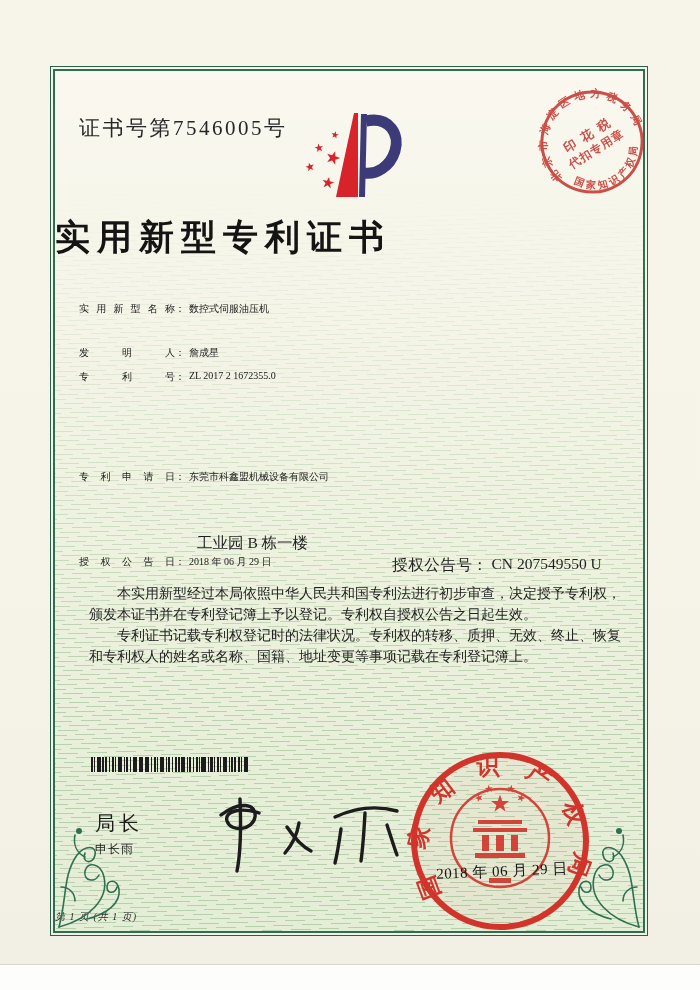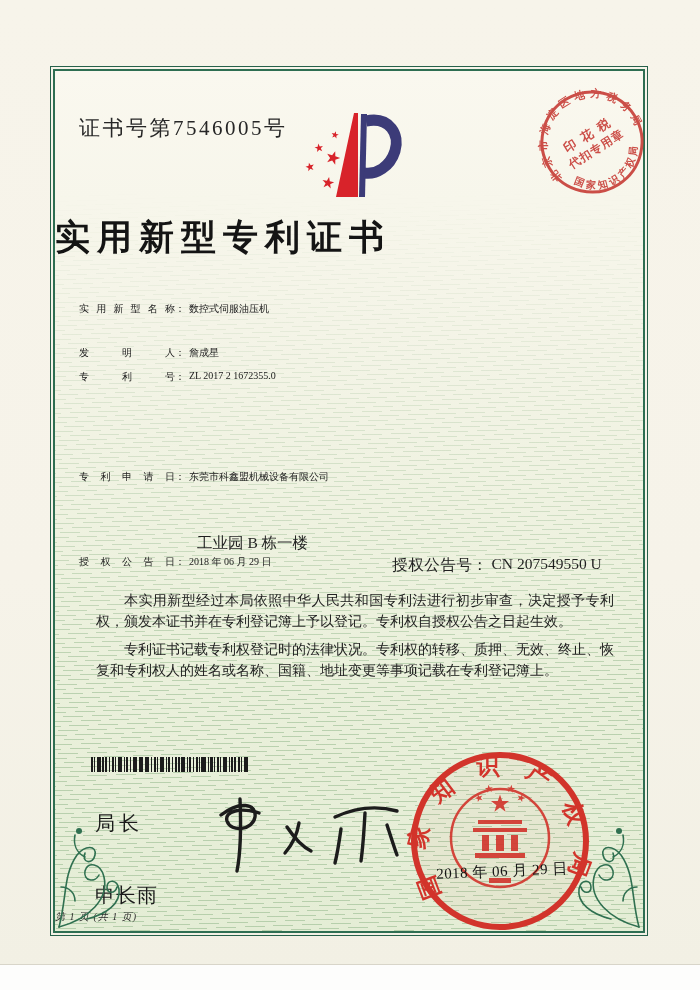--- a/index.html
+++ b/index.html
@@ -35,30 +35,30 @@
 
   .frow{left:24px;font-size:10px;color:#202020;white-space:nowrap;}
   .flabel{display:inline-block;width:96px;text-align:justify;text-align-last:justify;vertical-align:top;}
   .fcolon{display:inline-block;vertical-align:top;}
   .fvalue{display:inline-block;margin-left:4px;vertical-align:top;}
   .addr2{left:142px;font-size:15.5px;}
   .frow-right{left:296px;font-size:15.5px;white-space:nowrap;margin-left:41px;}
   .frow-right .flabel{width:80px;}
 
   .bodytext{left:34px;top:512px;width:532px;font-size:14px;line-height:21px;text-align:justify;color:#222;}
-  .bodytext p{margin:7px;text-indent:2em;}
+  .bodytext p{margin:0;text-indent:2em;}
 
   .barcode{left:36px;top:686px;width:157px;height:15px;
     background-image:
       repeating-linear-gradient(90deg,#1c1c1c 0 1px,transparent 1px 3px),
       repeating-linear-gradient(90deg,#1c1c1c 0 2px,transparent 2px 7px),
       repeating-linear-gradient(90deg,#1c1c1c 0 1px,transparent 1px 11px);}
 
   .sig-title{left:40px;top:739px;font-size:20px;letter-spacing:4px;color:#1b1b1b;font-family:"Liberation Sans","DejaVu Sans",sans-serif;}
-  .sig-name{left:40px;top:811px;font-size:20px;letter-spacing:1px;color:#1b1b1b;font-family:"Liberation Sans","DejaVu Sans",sans-serif;}
+  .sig-name{left:40px;top:770px;font-size:12px;letter-spacing:1px;color:#1b1b1b;font-family:"Liberation Sans","DejaVu Sans",sans-serif;}
   .sig-script{left:152px;top:722px;}
 
   .seal{left:350px;top:675px;}
   .seal-date{left:352px;top:791px;width:190px;text-align:center;font-size:15px;color:#151515;
     transform:rotate(-2.5deg);letter-spacing:.5px;}
 
   .tax-stamp{left:488px;top:12px;transform:rotate(-32deg);opacity:.92;}
 
   .footer{left:0;top:839px;width:100%;text-align:left;font-size:10px;color:#2a2a2a;letter-spacing:1px;font-style:italic;}
 

